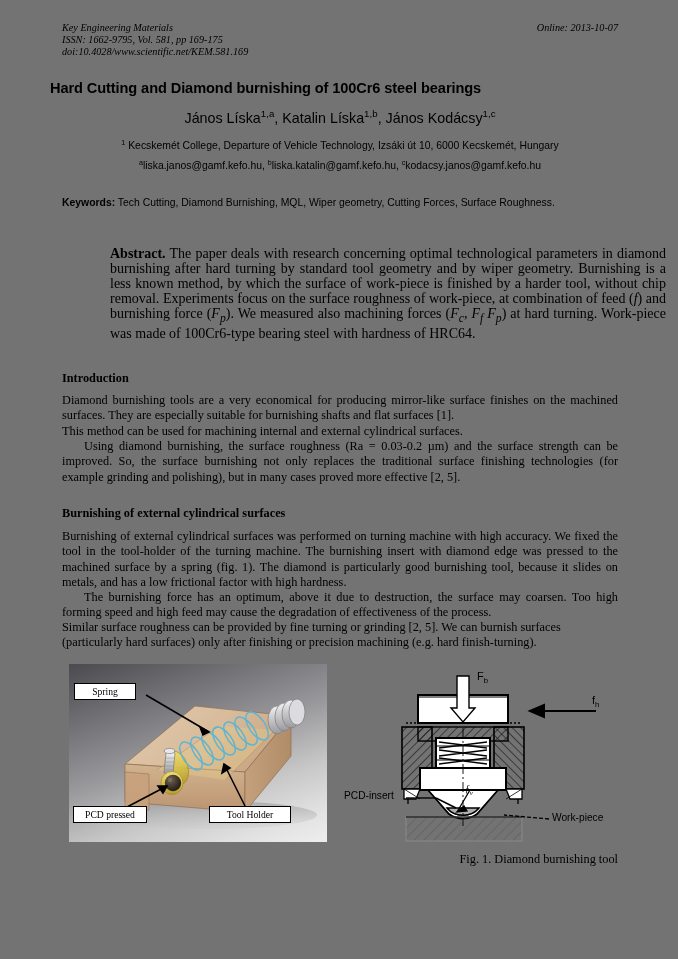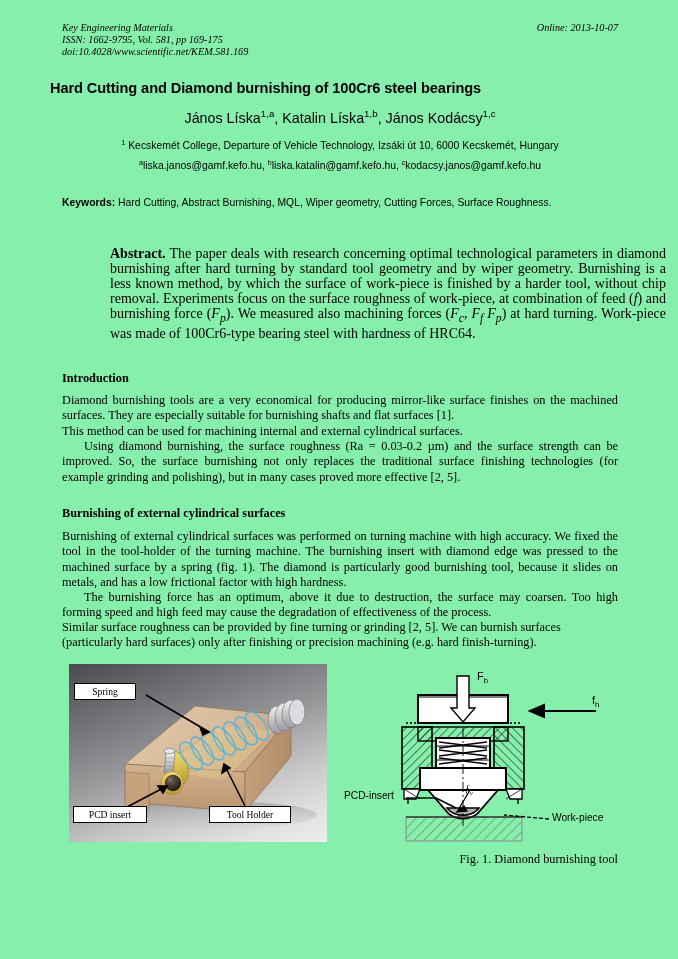--- a/index.html
+++ b/index.html
@@ -14,21 +14,21 @@
     font-family: "Liberation Serif", "DejaVu Serif", serif;
     color: #000000;
     overflow: hidden;
   }
 
   .page {
     position: absolute;
     left: 0; top: 0;
     width: 678px;
     height: 959px;
-    background: #86efac;
+    background: #737373;
   }
 
   
   .journal-header {
     position: absolute;
     left: 62px;
     top: 22px;
     width: 556px;
     font-style: italic;
     font-size: 10.2px;
@@ -200,21 +200,21 @@
 
   <div class="affil">
     <sup>1</sup> <span>Kecskemét College, Departure of Vehicle Technology, Izsáki út 10, 6000 Kecskemét, Hungary</span>
   </div>
 
   <div class="emails">
     <sup>a</sup><span>liska.janos@gamf.kefo.hu, </span><sup>b</sup><span>liska.katalin@gamf.kefo.hu, </span><sup>c</sup><span>kodacsy.janos@gamf.kefo.hu</span>
   </div>
 
   <div class="keywords">
-    <b>Keywords:</b><span> Hard Cutting, Abstract Burnishing, MQL, Wiper geometry, Cutting Forces, Surface Roughness.</span>
+    <b>Keywords:</b><span> Tech Cutting, Diamond Burnishing, MQL, Wiper geometry, Cutting Forces, Surface Roughness.</span>
   </div>
 
   <div class="abstract">
     <b>Abstract.</b><span> The paper deals with research concerning optimal technological parameters in diamond burnishing after hard turning by standard tool geometry and by wiper geometry. Burnishing is a less known method, by which the surface of work-piece is finished by a harder tool, without chip removal. Experiments focus on the surface roughness of work-piece, at combination of feed (</span><i class="v">f</i><span>) and burnishing force (</span><i class="v">F</i><sub><i class="v">p</i></sub><span>). We measured also machining forces (</span><i class="v">F</i><sub><i class="v">c</i></sub><span>, </span><i class="v">F</i><sub><i class="v">f</i></sub><span> </span><i class="v">F</i><sub><i class="v">p</i></sub><span>) at hard turning. Work-piece was made of 100Cr6-type bearing steel with hardness of HRC64.</span>
   </div>
 
   <div class="section-head" style="top:371px;">Introduction</div>
   <div class="body-para" style="top:393px;">Diamond burnishing tools are a very economical for producing mirror-like surface finishes on the machined surfaces. They are especially suitable for burnishing shafts and flat surfaces [1].</div>
   <div class="body-para nojust" style="top:424px;">This method can be used for machining internal and external cylindrical surfaces.</div>
   <div class="body-para indent" style="top:439px;">Using diamond burnishing, the surface roughness (Ra = 0.03-0.2 µm) and the surface strength can be improved. So, the surface burnishing not only replaces the traditional surface finishing technologies (for example grinding and polishing), but in many cases proved more effective [2, 5].</div>
@@ -321,21 +321,21 @@
           <line x1="58" y1="143" x2="98" y2="122"></line>
           <polygon points="98,122 89,122 94,129"></polygon>
 
           <line x1="176" y1="142" x2="155" y2="100"></line>
           <polygon points="155,100 153,109 161,104"></polygon>
         </g>
       </svg>
 
       
       <div class="callout" style="left:5px; top:6px; width:52px;margin-top:13px;">Spring</div>
-      <div class="callout" style="left:4px; top:142px; width:64px;">PCD insert</div>
+      <div class="callout" style="left:4px; top:142px; width:64px;">PCD pressed</div>
       <div class="callout" style="left:140px; top:142px; width:72px;">Tool Holder</div>
     </div>
 
     <div class="fig-right">
       <svg width="274" height="180" viewBox="0 0 274 180">
         <defs>
           <pattern id="hatchR" width="6" height="6" patternUnits="userSpaceOnUse" patternTransform="rotate(45)">
             <line x1="0" y1="0" x2="0" y2="6" stroke="#000000" stroke-width="1"></line>
           </pattern>
           <pattern id="hatchL" width="6" height="6" patternUnits="userSpaceOnUse" patternTransform="rotate(-45)">

